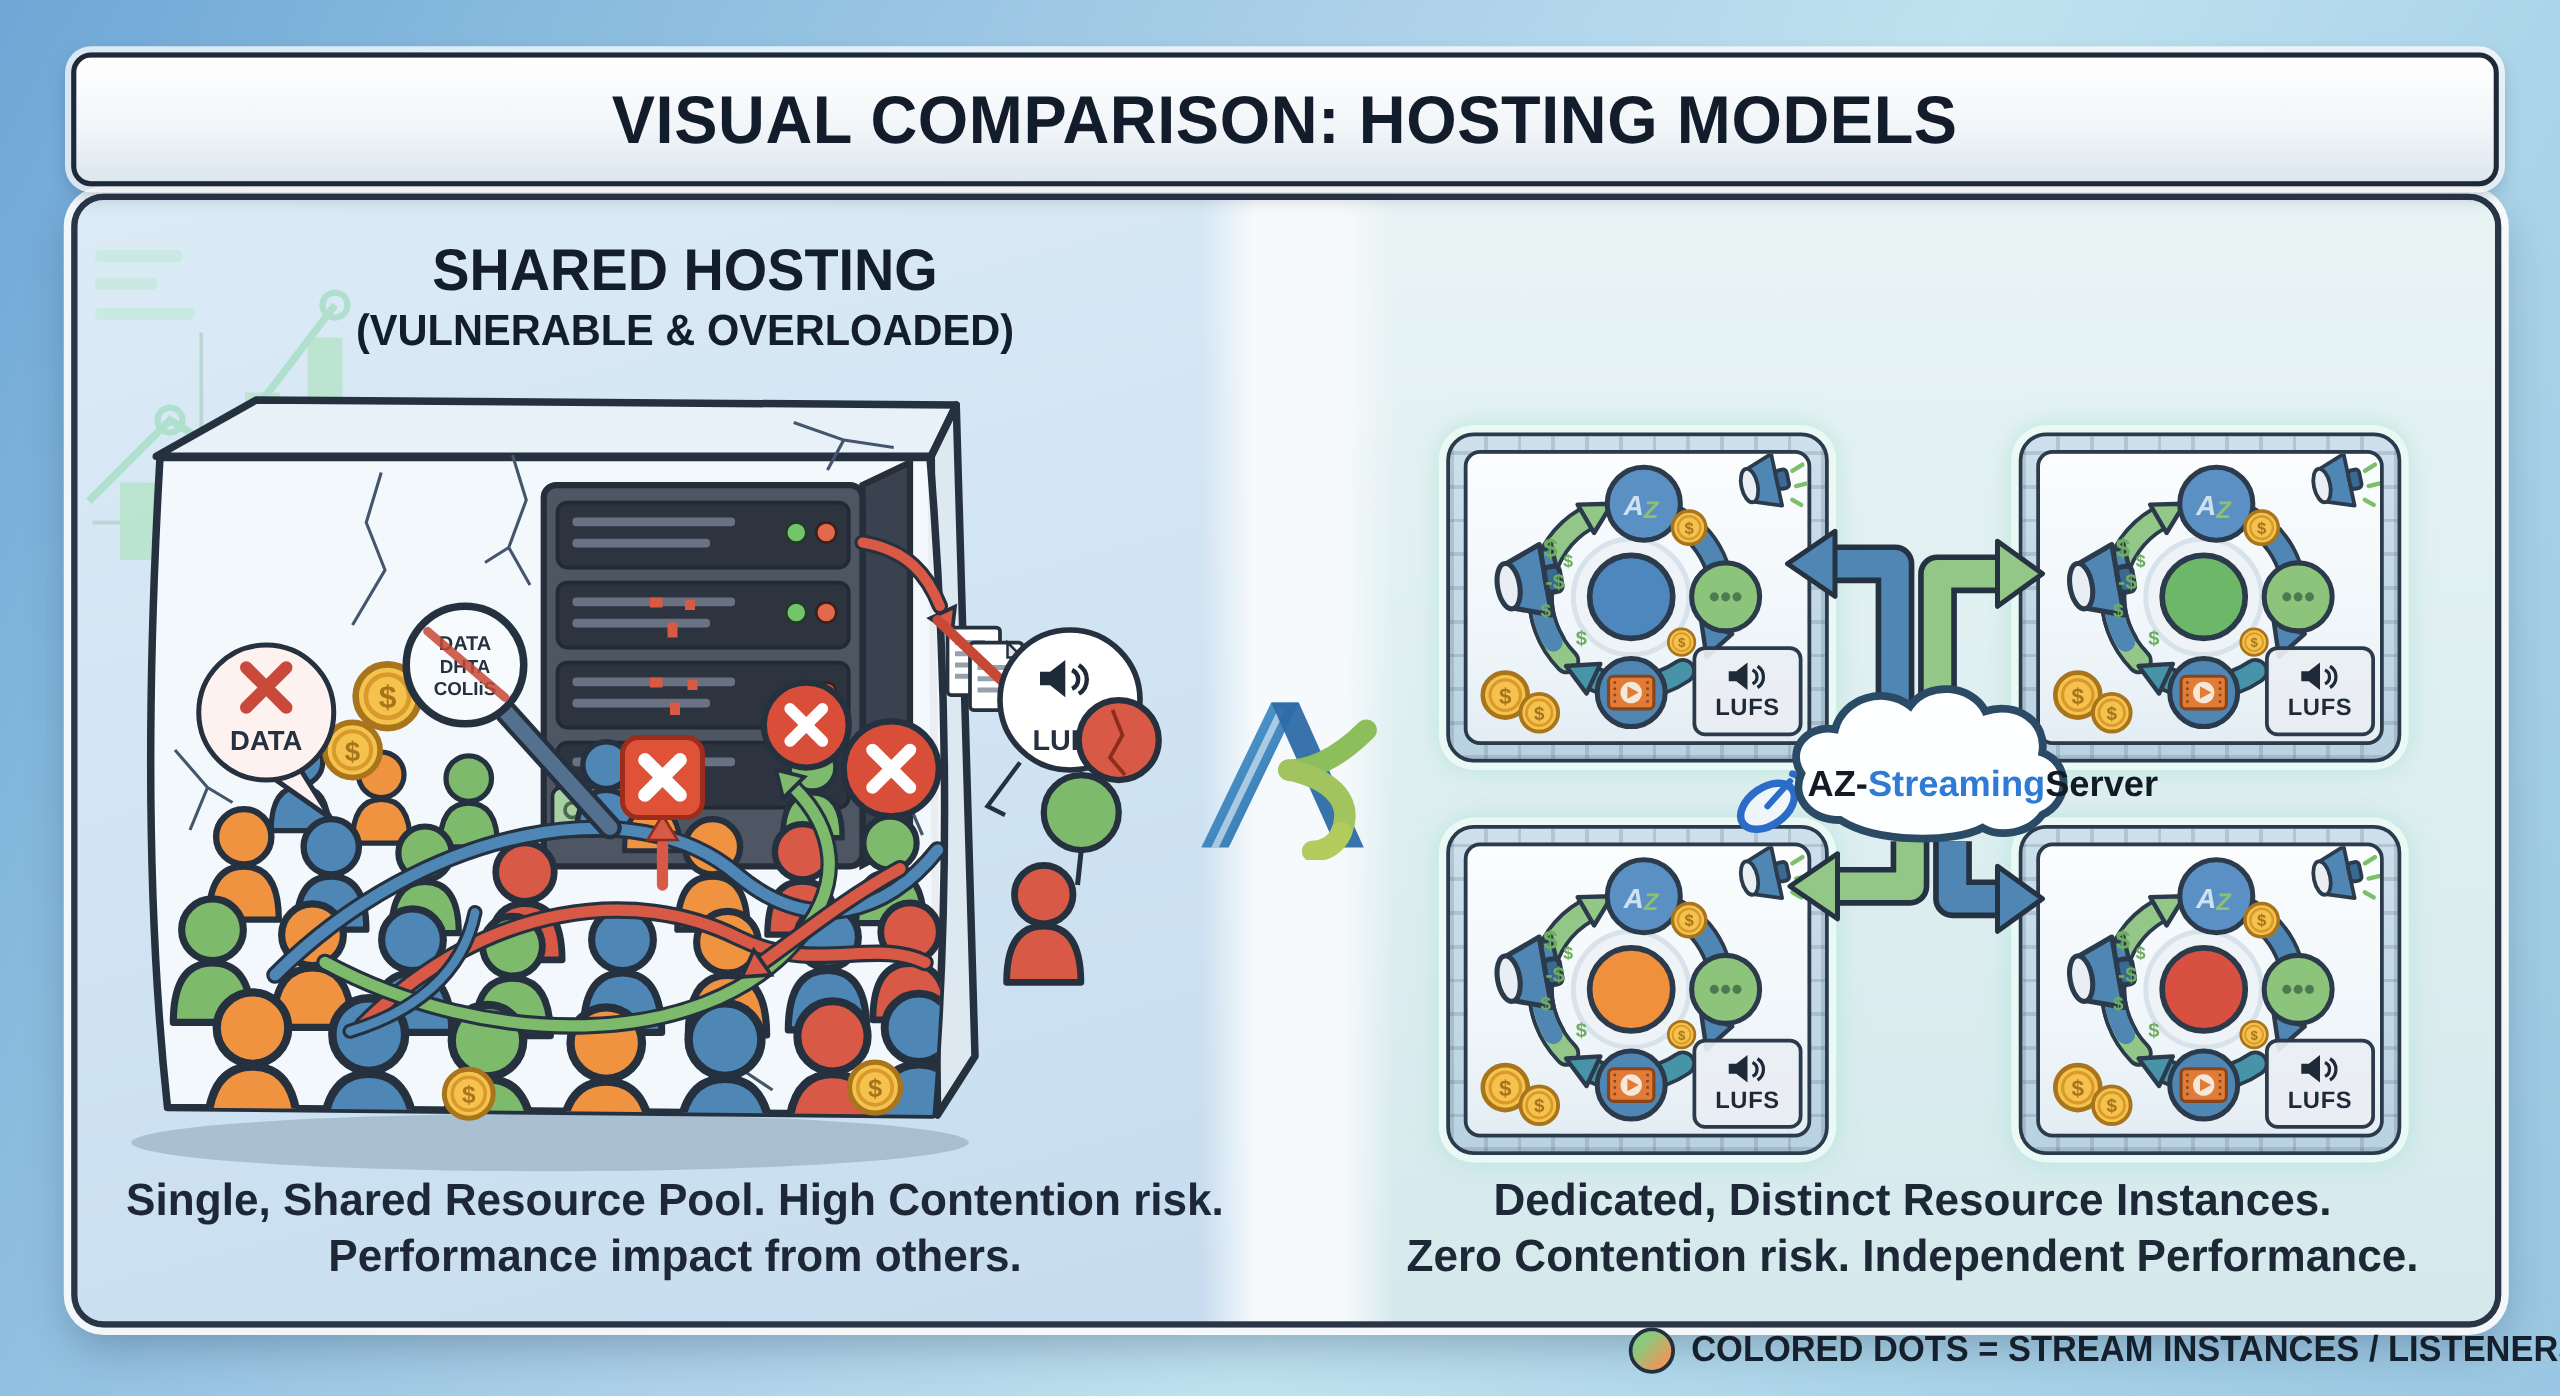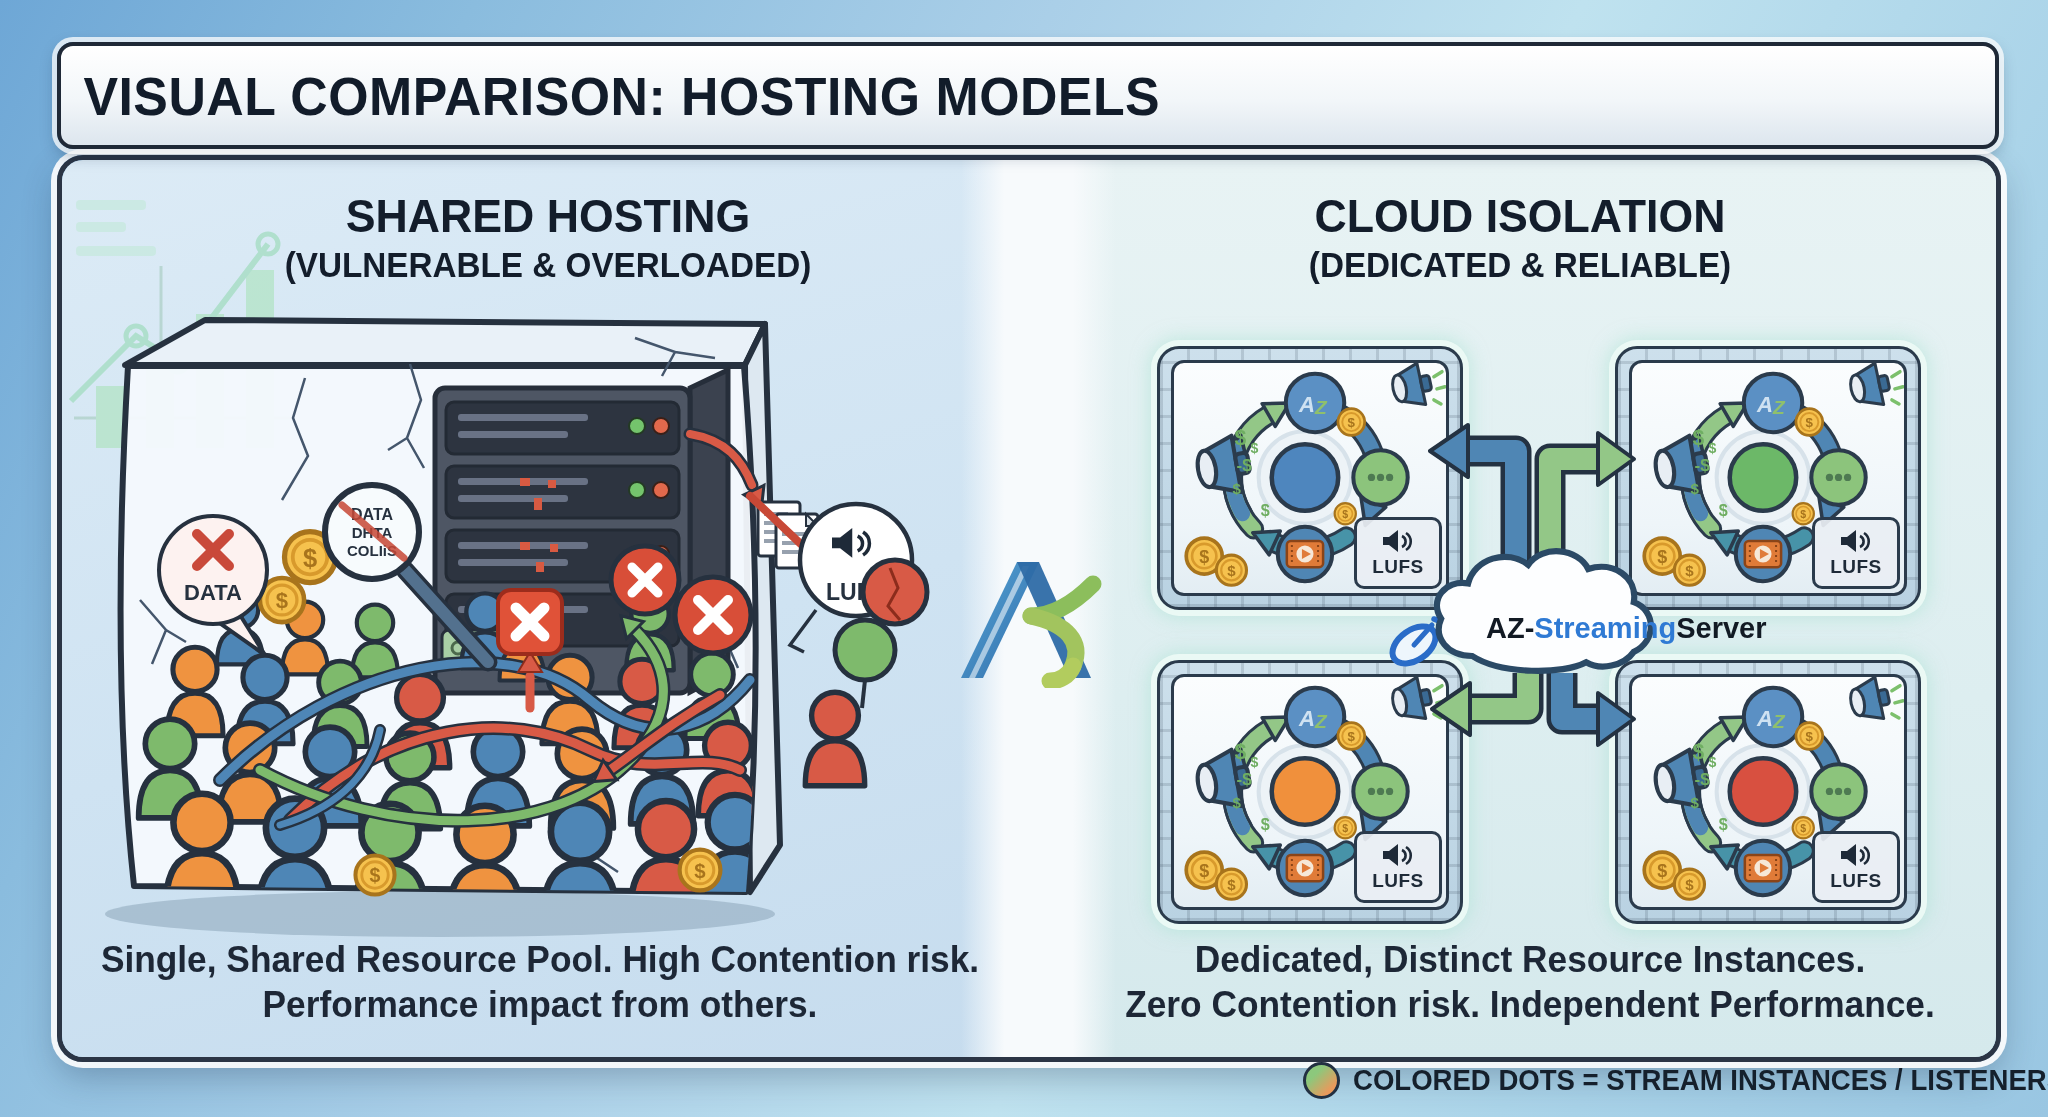--- a/index.html
+++ b/index.html
@@ -4,21 +4,21 @@
 <style>
   html,body{margin:0;padding:0;}
   #page{position:relative;width:2048px;height:1117px;overflow:hidden;
     font-family:"Liberation Sans",sans-serif;
     background:linear-gradient(118deg,#6ea7d6 0%,#8abcde 18%,#aacfe8 40%,#bfe2ef 60%,#a8d2e8 82%,#99c6e2 100%);}
   .abs{position:absolute;}
   
   #title-banner{left:57px;top:42px;width:1934px;height:99px;border-radius:16px;
     background:linear-gradient(180deg,#ffffff 0%,#f2f6f9 55%,#dde6ee 100%);
     border:4px solid #1f2937;box-shadow:0 0 0 5px rgba(255,255,255,.75),0 6px 16px rgba(20,40,70,.35);
-    display:flex;align-items:center;justify-content:flex-start;z-index:6;}
+    display:flex;align-items:center;justify-content:center;z-index:6;}
   #title-banner .t{font-size:54px;font-weight:bold;color:#121c2a;letter-spacing:.5px;transform:scaleX(.96);white-space:nowrap;}
   
   #panel{left:57px;top:155px;width:1934px;height:897px;border-radius:26px;
     border:5px solid #2b3545;box-shadow:0 0 0 6px rgba(255,255,255,.9),0 14px 34px rgba(20,40,70,.3);
     overflow:hidden;z-index:1;}
   #panel .half-left{position:absolute;left:0;top:0;width:50%;height:100%;
     background:linear-gradient(165deg,#dcebf6 0%,#cfe3f2 55%,#c6dcee 100%);}
   #panel .half-right{position:absolute;right:0;top:0;width:50%;height:100%;
     background:linear-gradient(180deg,#e8f3f4 0%,#ddeef0 60%,#d5e9ec 100%);}
   #panel .mid-strip{position:absolute;left:46.5%;top:0;width:8%;height:100%;
@@ -34,21 +34,21 @@
       repeating-linear-gradient(0deg,rgba(43,59,76,.16) 0 3px,transparent 3px 27px),
       linear-gradient(180deg,#cde0ec,#b9d2e2);
     box-shadow:0 0 0 6px rgba(236,250,246,.95),0 0 18px 8px rgba(168,226,210,.55);}
   .inst-inner{position:absolute;inset:11px;border:3px solid #2b3b4c;border-radius:13px;
     background:linear-gradient(180deg,#fbfdfe 0%,#eef5f9 70%,#e3edf3 100%);}
   .cycle-svg{position:absolute;inset:0;width:100%;height:100%;}
   .lufs-badge{position:absolute;right:4px;bottom:4px;width:82px;height:66px;border:3px solid #2b3b4c;border-radius:10px;
     background:rgba(233,238,243,.93);display:flex;flex-direction:column;align-items:center;justify-content:center;gap:1px;}
   .lufs-badge span{font-size:19px;font-weight:bold;color:#1e2a38;letter-spacing:.5px;}
   
-  #cloud-label{z-index:6;font-size:29px;font-weight:bold;white-space:nowrap;letter-spacing:0;margin-left:40px;}
+  #cloud-label{z-index:6;font-size:29px;font-weight:bold;white-space:nowrap;letter-spacing:0;}
   #cloud-label .dark{color:#121a24;} #cloud-label .blue{color:#2f7ad4;}
   
   #legend{left:1303px;top:1062px;display:flex;align-items:center;gap:13px;z-index:2;}
   #legend .dot{width:31px;height:31px;border-radius:50%;border:3px solid #223042;
     background:linear-gradient(135deg,#8cc87c 30%,#e89a5c 78%);}
   #legend .txt{font-size:29px;font-weight:bold;color:#15202c;transform:scaleX(.95);transform-origin:left center;white-space:nowrap;}
 </style>
 </head>
 <body>
 
@@ -167,24 +167,20 @@
     <circle cx="70" cy="150" r="10" fill="none" stroke="#8fd8ae" stroke-width="5"></circle>
     <circle cx="112" cy="176" r="10" fill="none" stroke="#8fd8ae" stroke-width="5"></circle>
     <circle cx="202" cy="58" r="10" fill="none" stroke="#8fd8ae" stroke-width="5"></circle>
   </svg>
 
   <div class="abs heading-block" style="left:118px;top:188px;width:860px">
     <div class="h1">SHARED HOSTING</div>
     <div class="h2">(VULNERABLE &amp; OVERLOADED)</div>
   </div>
 
-  <div class="abs heading-block" style="left:1100px;top:188px;width:840px">
-    <div class="h1">CLOUD ISOLATION</div>
-    <div class="h2">(DEDICATED &amp; RELIABLE)</div>
-  </div>
 
   <svg class="abs" style="left:90px;top:300px;z-index:2" width="880" height="640" viewBox="0 0 880 640">
     <defs>
       <clipPath id="cubeClip">
         <path d="M 38,66 C 28,240 26,420 44,586 L 656,592 C 670,420 668,240 654,66 Z"></path>
       </clipPath>
     </defs>
     <ellipse cx="350" cy="614" rx="335" ry="23" fill="#7e98ae" opacity=".45"></ellipse>
 
     <g stroke="#26313f" stroke-width="6" stroke-linejoin="round">

